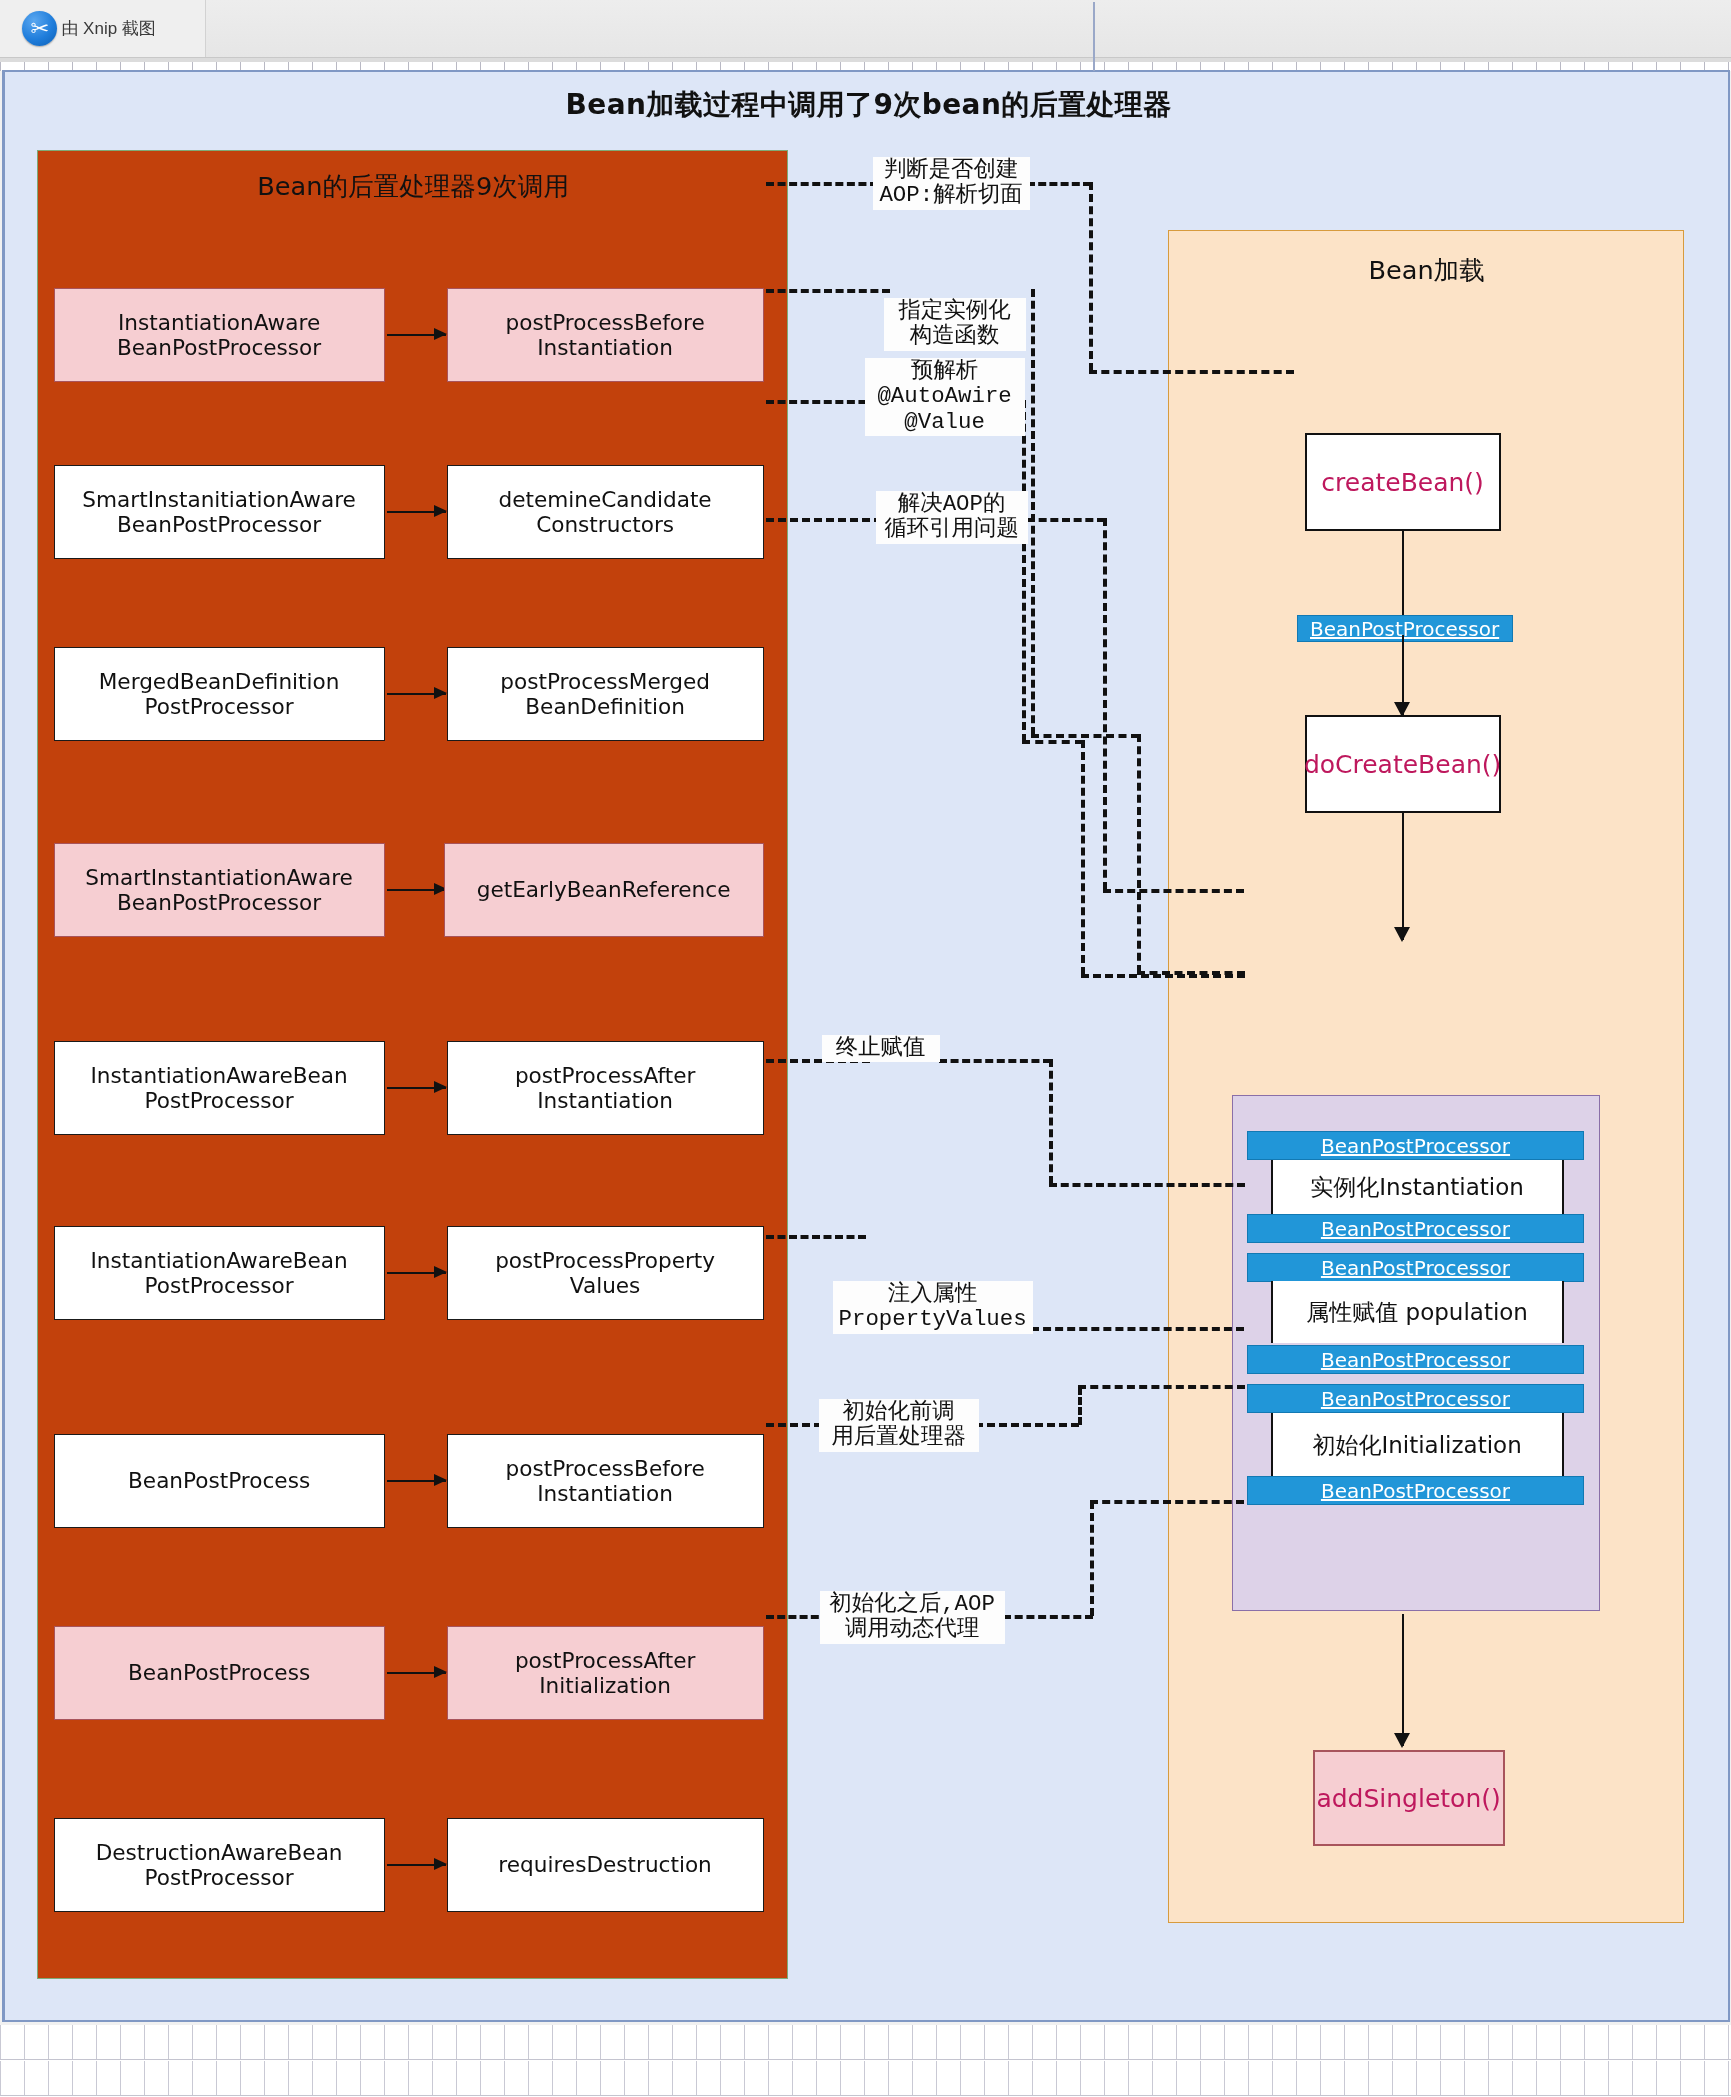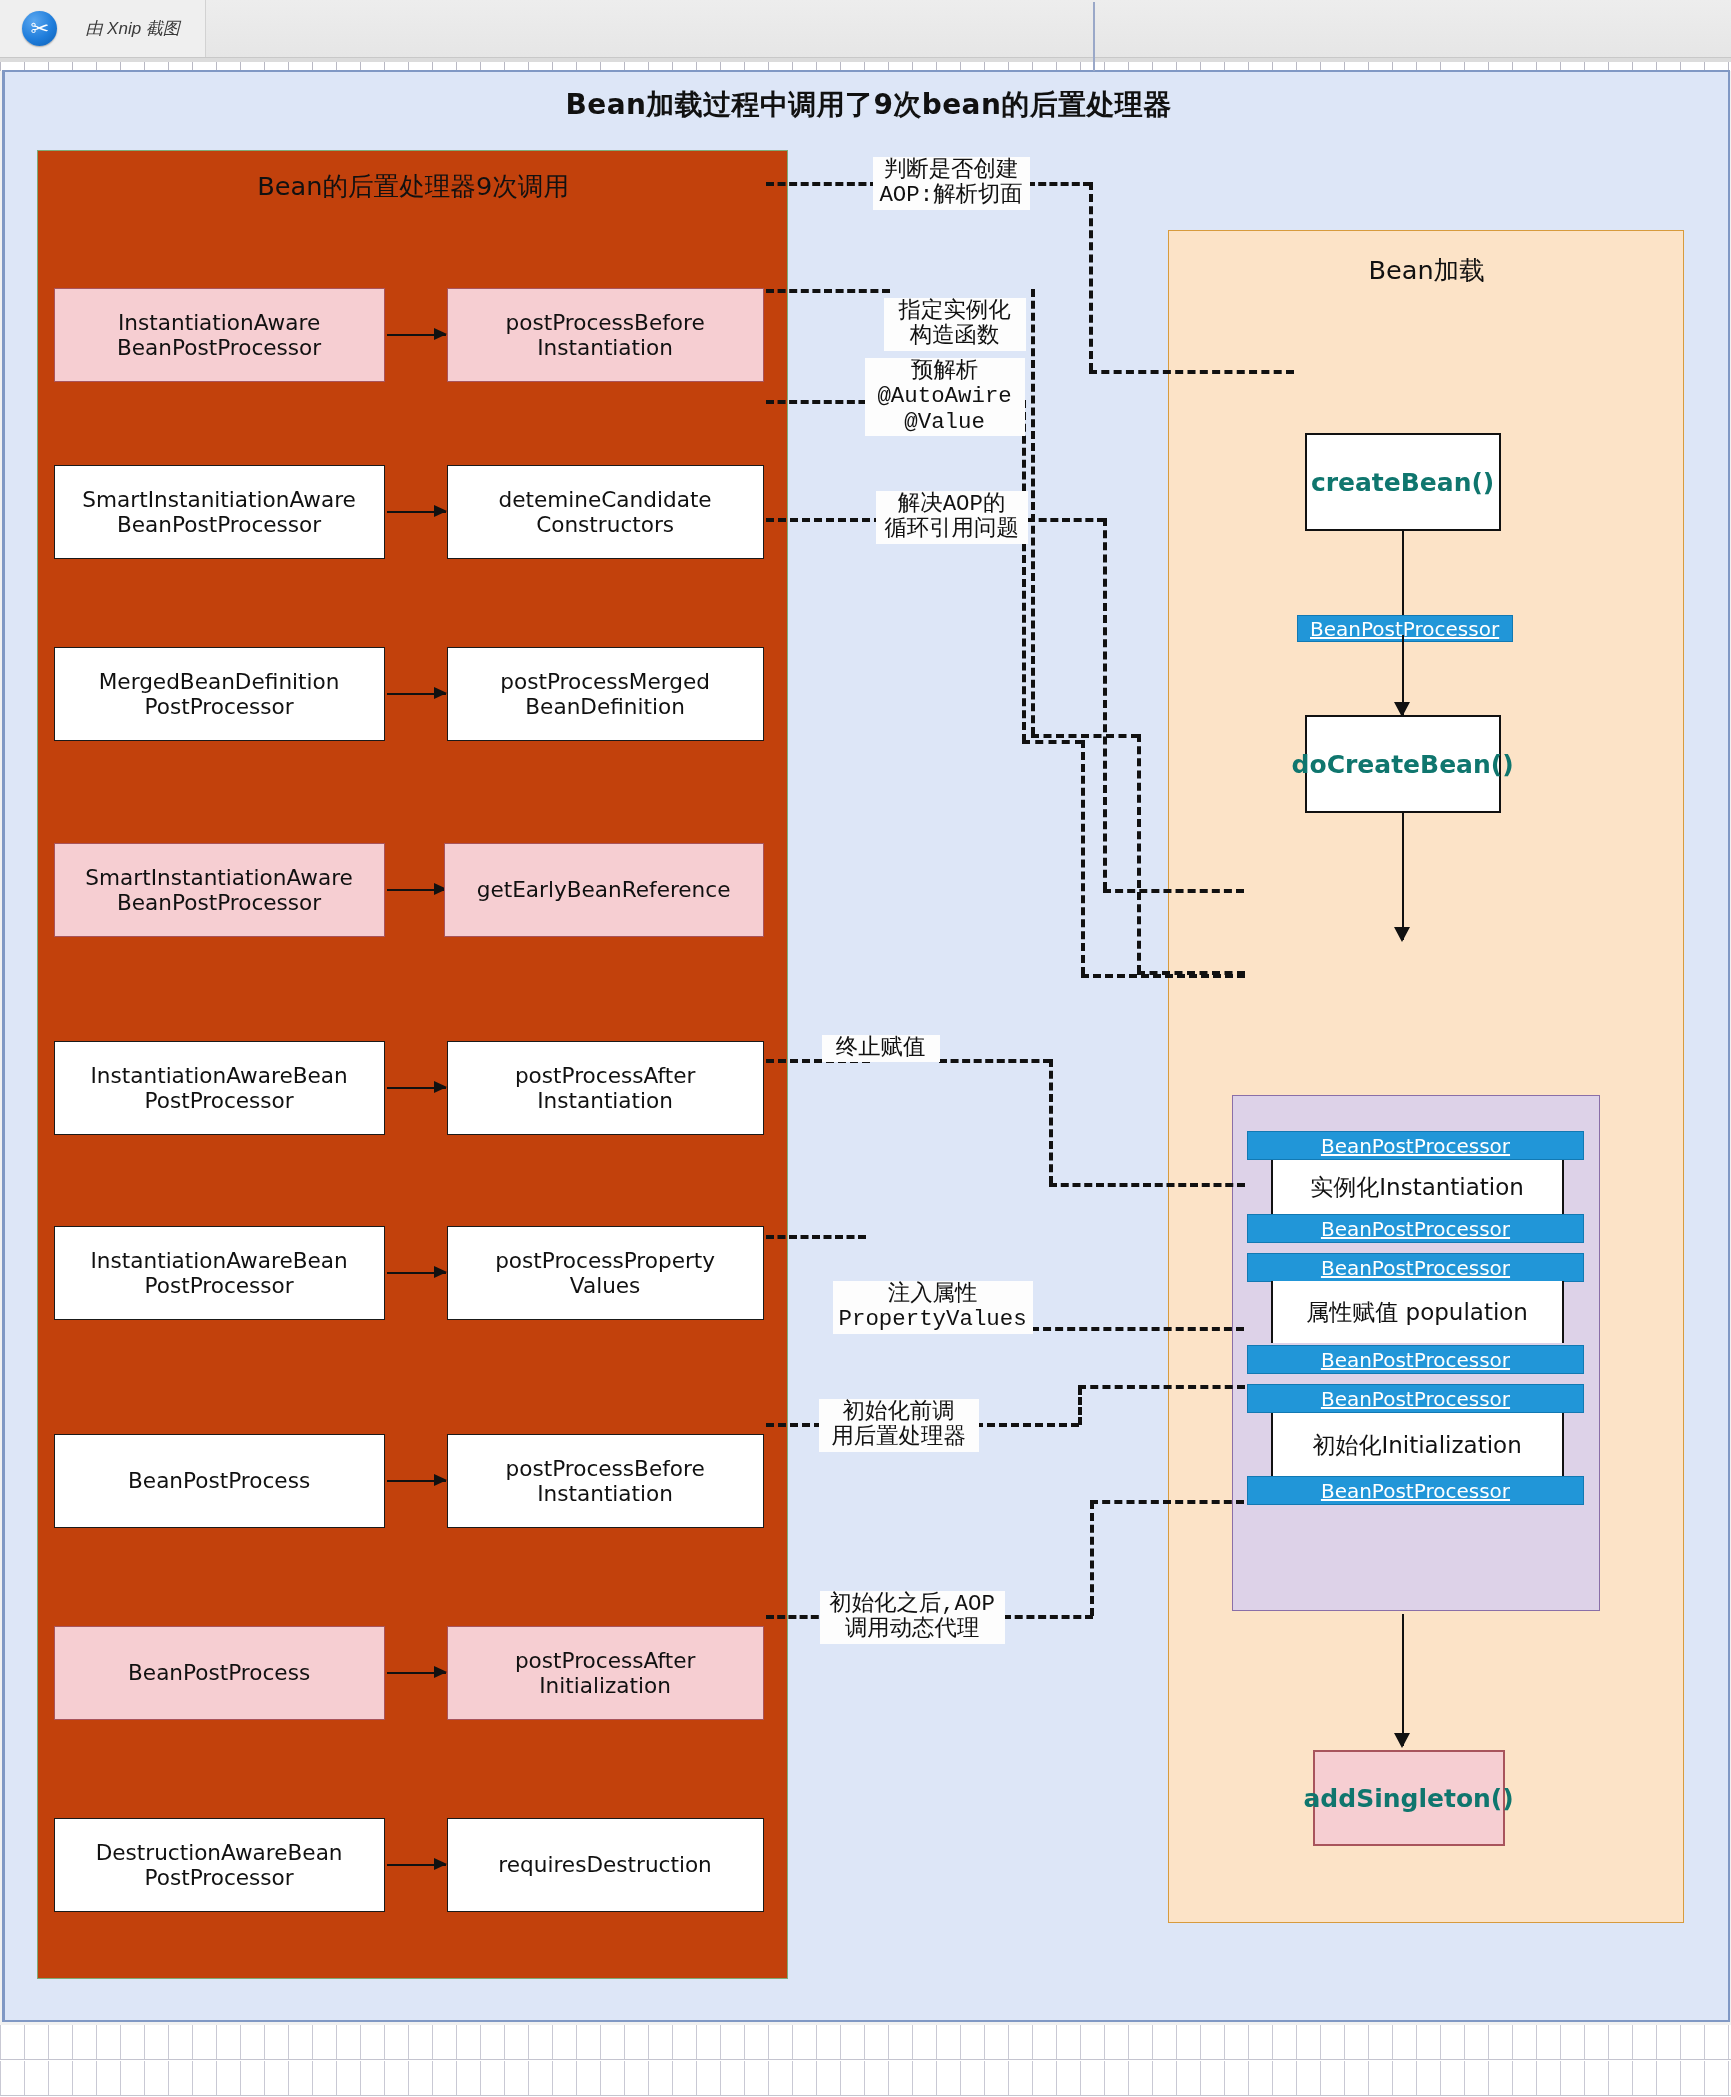--- a/index.html
+++ b/index.html
@@ -28,22 +28,22 @@
     box-shadow: 0 0.8px 1.6px rgba(0,0,0,.35);
     position: relative; flex: 0 0 auto;
   }
   #xnip-icon::before {
     content: "\2702";
     position: absolute; left: 0; top: 0; width: 35px; height: 35px;
     color: #fff; font-size: 22.4px; line-height: 35px; text-align: center;
     transform: rotate(0deg);
   }
   #tb-label {
-    margin-left: 28px; font-size: 17px; color: #3a3a3a;
-    font-family: "Liberation Sans", sans-serif; white-space: nowrap; font-style: italic;
+    margin-left: 4px; font-size: 17px; color: #3a3a3a;
+    font-family: "Liberation Sans", sans-serif; white-space: nowrap;
   }
 
   
   #ruler-top {
     position: absolute; left: 0; top: 58px; width: 1731px; height: 12.8px;
     background: #dcdcdc;
   }
   #ruler-ticks-top {
     position: absolute; left: 0; bottom: 0; width: 1731px; height: 8.8px;
     background: #fff;
@@ -113,21 +113,21 @@
     background: #fce3c7; border: 1.6px solid #d79b3d;
   }
   #orange-title {
     position: absolute; left: 0; top: 22.4px; width: 516px;
     text-align: center; font-size: 25.6px; color: #111;
     font-family: "DejaVu Sans", sans-serif;
   }
   .ob {
     position: absolute; border: 2.4px solid #111; background: #fff;
     display: flex; align-items: center; justify-content: center;
-    font-family: "DejaVu Sans", sans-serif; font-size: 25px; color: #0f766e; font-weight: bold;
+    font-family: "DejaVu Sans", sans-serif; font-size: 25px; color: #be185d;
   }
   #box-createbean { left: 136px; top: 202px;  width: 196px; height: 98px; }
   #box-docreate   { left: 136px; top: 484px;  width: 196px; height: 98px; }
   #box-addsing    { left: 144px; top: 1519px; width: 192px; height: 96px;
                     background: #f6ced2; border-color: #a8545c; }
 
   
   .vline { position: absolute; width: 2.4px; background: #111; }
   .vline.arrowdown::after {
     content: ""; position: absolute; left: -7.2px; bottom: -1.6px;

